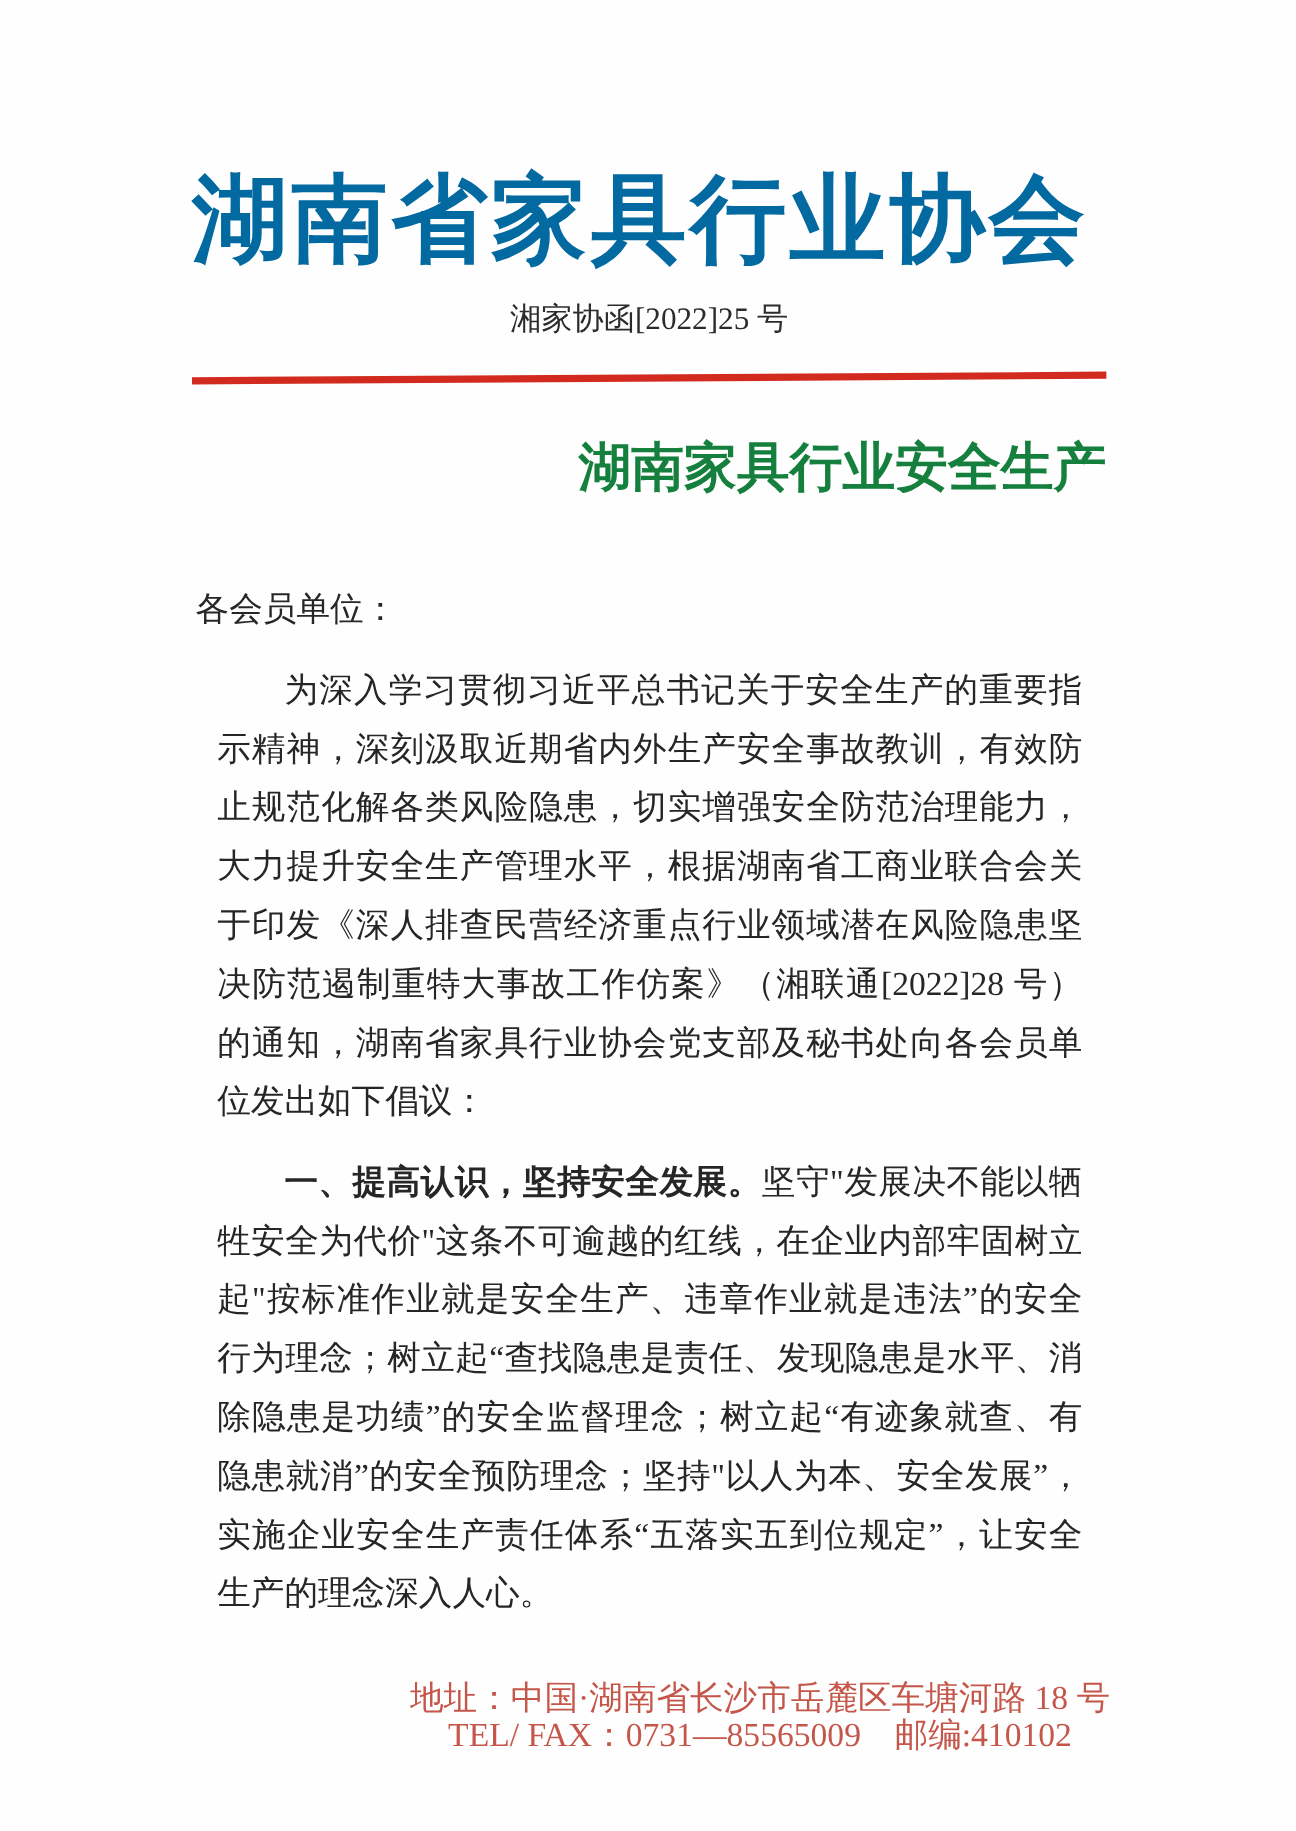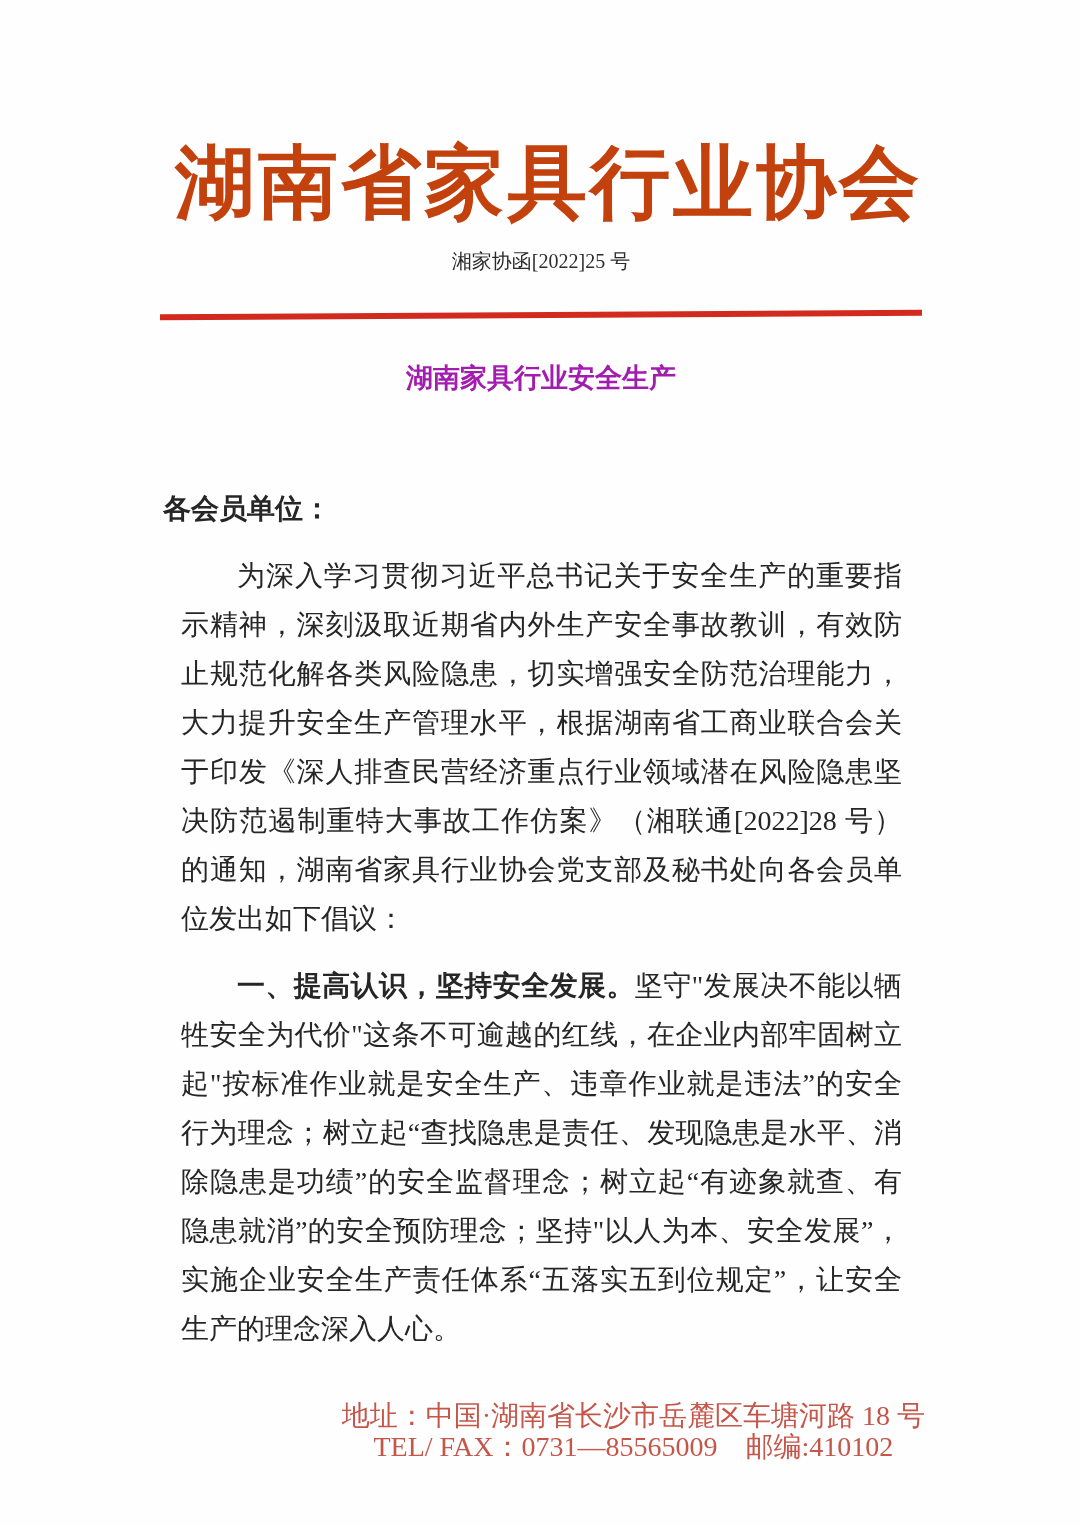--- a/index.html
+++ b/index.html
@@ -14,67 +14,67 @@
     position: relative;
     width: 1080px;
     height: 1526px;
     background: #fefefe;
   }
   .org-name {
     position: absolute;
     top: 130px;
     left: 160px;
     width: 762px;
-    text-align: right;
+    text-align: left;
     font-size: 80px;
     font-weight: bold;
-    color: #c2410c;
+    color: #0369a1;
     letter-spacing: 3px;
     white-space: nowrap;
   }
   .doc-number {
     position: absolute;
     top: 248px;
     left: 160px;
     width: 762px;
     text-align: center;
-    font-size: 20px;
+    font-size: 26px;
     color: #2b2b2b;
   }
   .red-divider {
     position: absolute;
     top: 312px;
     left: 160px;
     width: 762px;
     height: 6px;
     background: #d32a1f;
     transform: rotate(-0.35deg);
   }
   .doc-title {
     position: absolute;
     left: 160px;
     width: 762px;
-    text-align: center;
-    font-size: 27px;
+    text-align: right;
+    font-size: 44px;
     font-weight: bold;
-    color: #a21caf;
+    color: #15803d;
   }
   .doc-title.line1 { top: 360px; }
   .doc-title.line2 { top: 428px; }
   .body-text {
     position: absolute;
     top: 484px;
     left: 163px;
     width: 757px;
     font-size: 28px;
     line-height: 49px;
     color: #262626;
     text-align: justify;
   }
-  .salutation { margin: 0; font-weight: bold; }
+  .salutation { margin: 0; }
   .para {
     margin: 18px;
     text-indent: 2em;
   }
   .para .lead { font-weight: bold; }
   .footer {
     position: absolute;
     top: 1400px;
     right: 155px;
     text-align: center;

